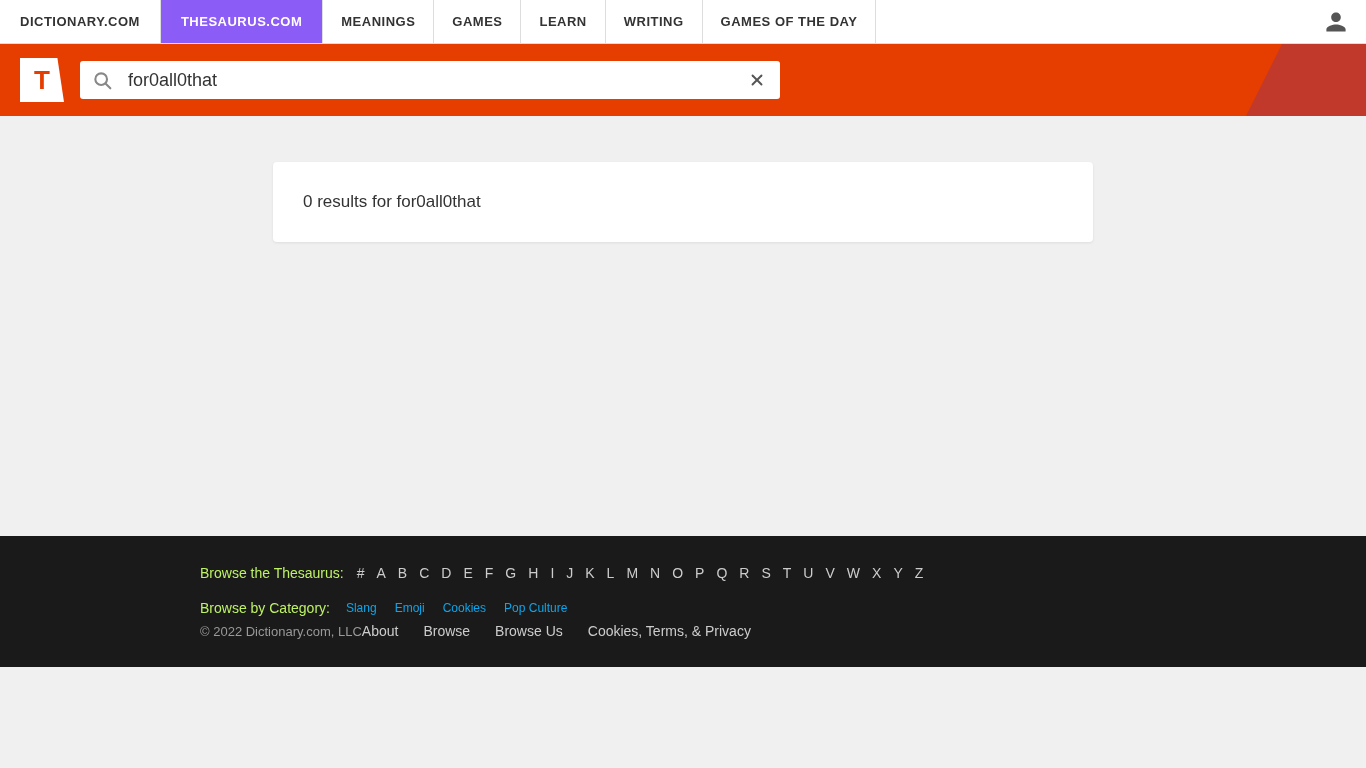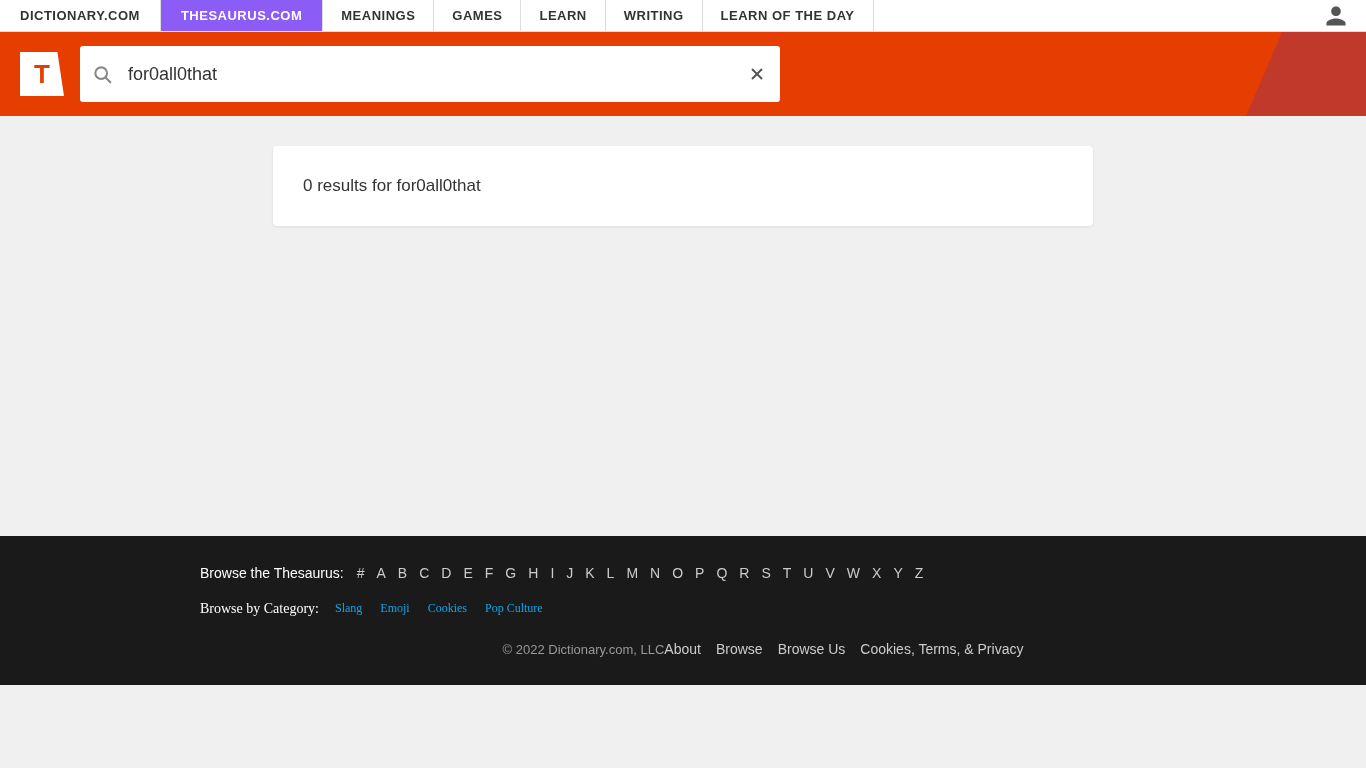--- a/index.html
+++ b/index.html
@@ -4,21 +4,21 @@
   <style>
     * { margin: 0; padding: 0; box-sizing: border-box; }
     body { font-family: Arial, sans-serif; background: #f0f0f0; width: 1366px; min-height: 768px; overflow-x: hidden; }
 
     
     .top-nav {
       display: flex;
       align-items: stretch;
       background: #fff;
       border-bottom: 1px solid #ddd;
-      height: 32px;
+      height: 44px;
     }
     .top-nav-dictionary {
       display: flex;
       align-items: center;
       padding: 0 20px;
       font-size: 13px;
       color: #333;
       border-right: 1px solid #ddd;
       cursor: pointer;
       text-decoration: none;
@@ -86,21 +86,21 @@
       clip-path: polygon(0 0, 85% 0, 100% 100%, 0 100%);
     }
     .search-form {
       flex: 1;
       max-width: 700px;
       display: flex;
       align-items: center;
       background: #fff;
       border-radius: 3px;
       overflow: hidden;
-      height: 56px;
+      height: 38px;
     }
     .search-icon-wrap {
       display: flex;
       align-items: center;
       padding: 0 12px;
       color: #888;
       font-size: 18px;
     }
     .search-input {
       flex: 1;
@@ -133,21 +133,21 @@
     
     .main-content {
       padding: 30px 40px;
       min-height: 420px;
     }
     .results-box {
       background: #fff;
       border-radius: 4px;
       padding: 30px 30px;
       max-width: 820px;
-      margin: 0 auto;
+      margin: 16px auto;
       box-shadow: 0 1px 3px rgba(0,0,0,0.08);
     }
     .results-text {
       font-size: 17px;
       color: #333;
       font-weight: 400;
     }
 
     
     .footer {
@@ -157,57 +157,56 @@
     }
     .footer-browse-row {
       display: flex;
       align-items: center;
       gap: 6px;
       margin-bottom: 18px;
       flex-wrap: wrap;
     }
     .footer-label {
       font-size: 14px;
-      color: #ffffff;
+      color: #bef264;
       margin-right: 4px;
     }
     .footer-letter {
       font-size: 14px;
       color: #ccc;
       cursor: pointer;
       text-decoration: none;
       padding: 1px 3px;
     }
     .footer-category-row {
       display: flex;
       align-items: center;
       gap: 6px;
-      margin-bottom: 24px;
+      margin-bottom: 7px;
       flex-wrap: wrap;
-      font-family: Liberation Serif, serif;
     }
     .footer-cat-link {
       font-size: 12px;
       color: #0ea5e9;
       cursor: pointer;
       text-decoration: none;
       padding: 1px 6px;
     }
     .footer-bottom {
       display: flex;
       align-items: center;
-      justify-content: center;
+      justify-content: flex-start;
     }
     .footer-copyright {
       font-size: 13px;
       color: #999;
     }
     .footer-links {
       display: flex;
-      gap: 15px;
+      gap: 25px;
     }
     .footer-link {
       font-size: 14px;
       color: #ccc;
       cursor: pointer;
       text-decoration: none;
     }
 
     
     .user-icon svg { width: 24px; height: 24px; fill: #555; }
@@ -216,21 +215,21 @@
 <body>
 
 <nav class="top-nav">
   <a class="top-nav-dictionary">DICTIONARY.COM</a>
   <span class="top-nav-thesaurus">THESAURUS.COM</span>
   <div class="top-nav-links">
     <a class="top-nav-link">MEANINGS</a>
     <a class="top-nav-link">GAMES</a>
     <a class="top-nav-link">LEARN</a>
     <a class="top-nav-link">WRITING</a>
-    <a class="top-nav-link">LEARN OF THE DAY</a>
+    <a class="top-nav-link">GAMES OF THE DAY</a>
   </div>
   <div class="top-nav-user user-icon">
     <svg viewBox="0 0 24 24" xmlns="http://www.w3.org/2000/svg">
       <path d="M12 12c2.7 0 4.8-2.1 4.8-4.8S14.7 2.4 12 2.4 7.2 4.5 7.2 7.2 9.3 12 12 12zm0 2.4c-3.2 0-9.6 1.6-9.6 4.8v2.4h19.2v-2.4c0-3.2-6.4-4.8-9.6-4.8z"></path>
     </svg>
   </div>
 </nav>
 
 <header class="header">
   <div class="header-decoration"></div>

